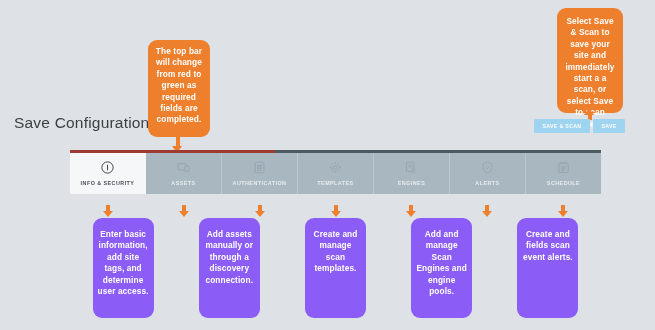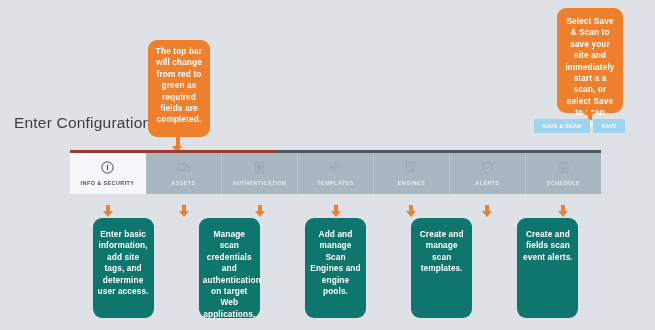--- a/index.html
+++ b/index.html
@@ -192,21 +192,21 @@
     display: flex;
   }
   .box-cell {
     flex: 1;
     display: flex;
     justify-content: center;
   }
   .info-box {
     width: 61px;
     height: 100px;
-    background: #0f766e;
+    background: #8b5cf6;
     border-radius: 9px;
     color: #ffffff;
     font-size: 8.3px;
     line-height: 11.4px;
     text-align: center;
     font-weight: 600;
     letter-spacing: 0.1px;
     padding: 11px 4px 0 4px;
     box-sizing: border-box;
   }
@@ -237,21 +237,21 @@
     border-left: 5px solid transparent;
     border-right: 5px solid transparent;
     border-top: 6px solid #ee7f2d;
   }
 </style>
 </head>
 <body>
 
 <div id="canvas">
 
-  <div class="page-title">Enter Configuration</div>
+  <div class="page-title">Save Configuration</div>
 
   <div class="callout" id="callout-topbar">The top bar will change from red to green as required fields are completed.</div>
   <div class="arrow-stem" id="stem-topbar"></div>
   <div class="arrow-down" id="tip-topbar"></div>
 
   <div class="callout" id="callout-save">Select Save &amp; Scan to save your site and immediately start a a scan, or select Save to scan later.</div>
   <div class="arrow-stem" id="stem-save"></div>
   <div class="arrow-up" id="tip-save"></div>
 
   <div class="save-buttons">
@@ -378,26 +378,26 @@
         <div class="conn-stem"></div>
         <div class="conn-tip"></div>
       </div>
   </div>
 
   <div class="boxes">
     <div class="box-cell">
       <div class="info-box">Enter basic information, add site tags, and determine user access.</div>
     </div>
     <div class="box-cell">
-      <div class="info-box">Manage scan credentials and authentication on target Web applications.</div>
+      <div class="info-box">Add assets manually or through a discovery connection.</div>
+    </div>
+    <div class="box-cell">
+      <div class="info-box">Create and manage scan templates.</div>
     </div>
     <div class="box-cell">
       <div class="info-box">Add and manage Scan Engines and engine pools.</div>
     </div>
     <div class="box-cell">
-      <div class="info-box">Create and manage scan templates.</div>
-    </div>
-    <div class="box-cell">
       <div class="info-box">Create and fields scan event alerts.</div>
     </div>
   </div>
 
 </div>
 
 </body></html>

